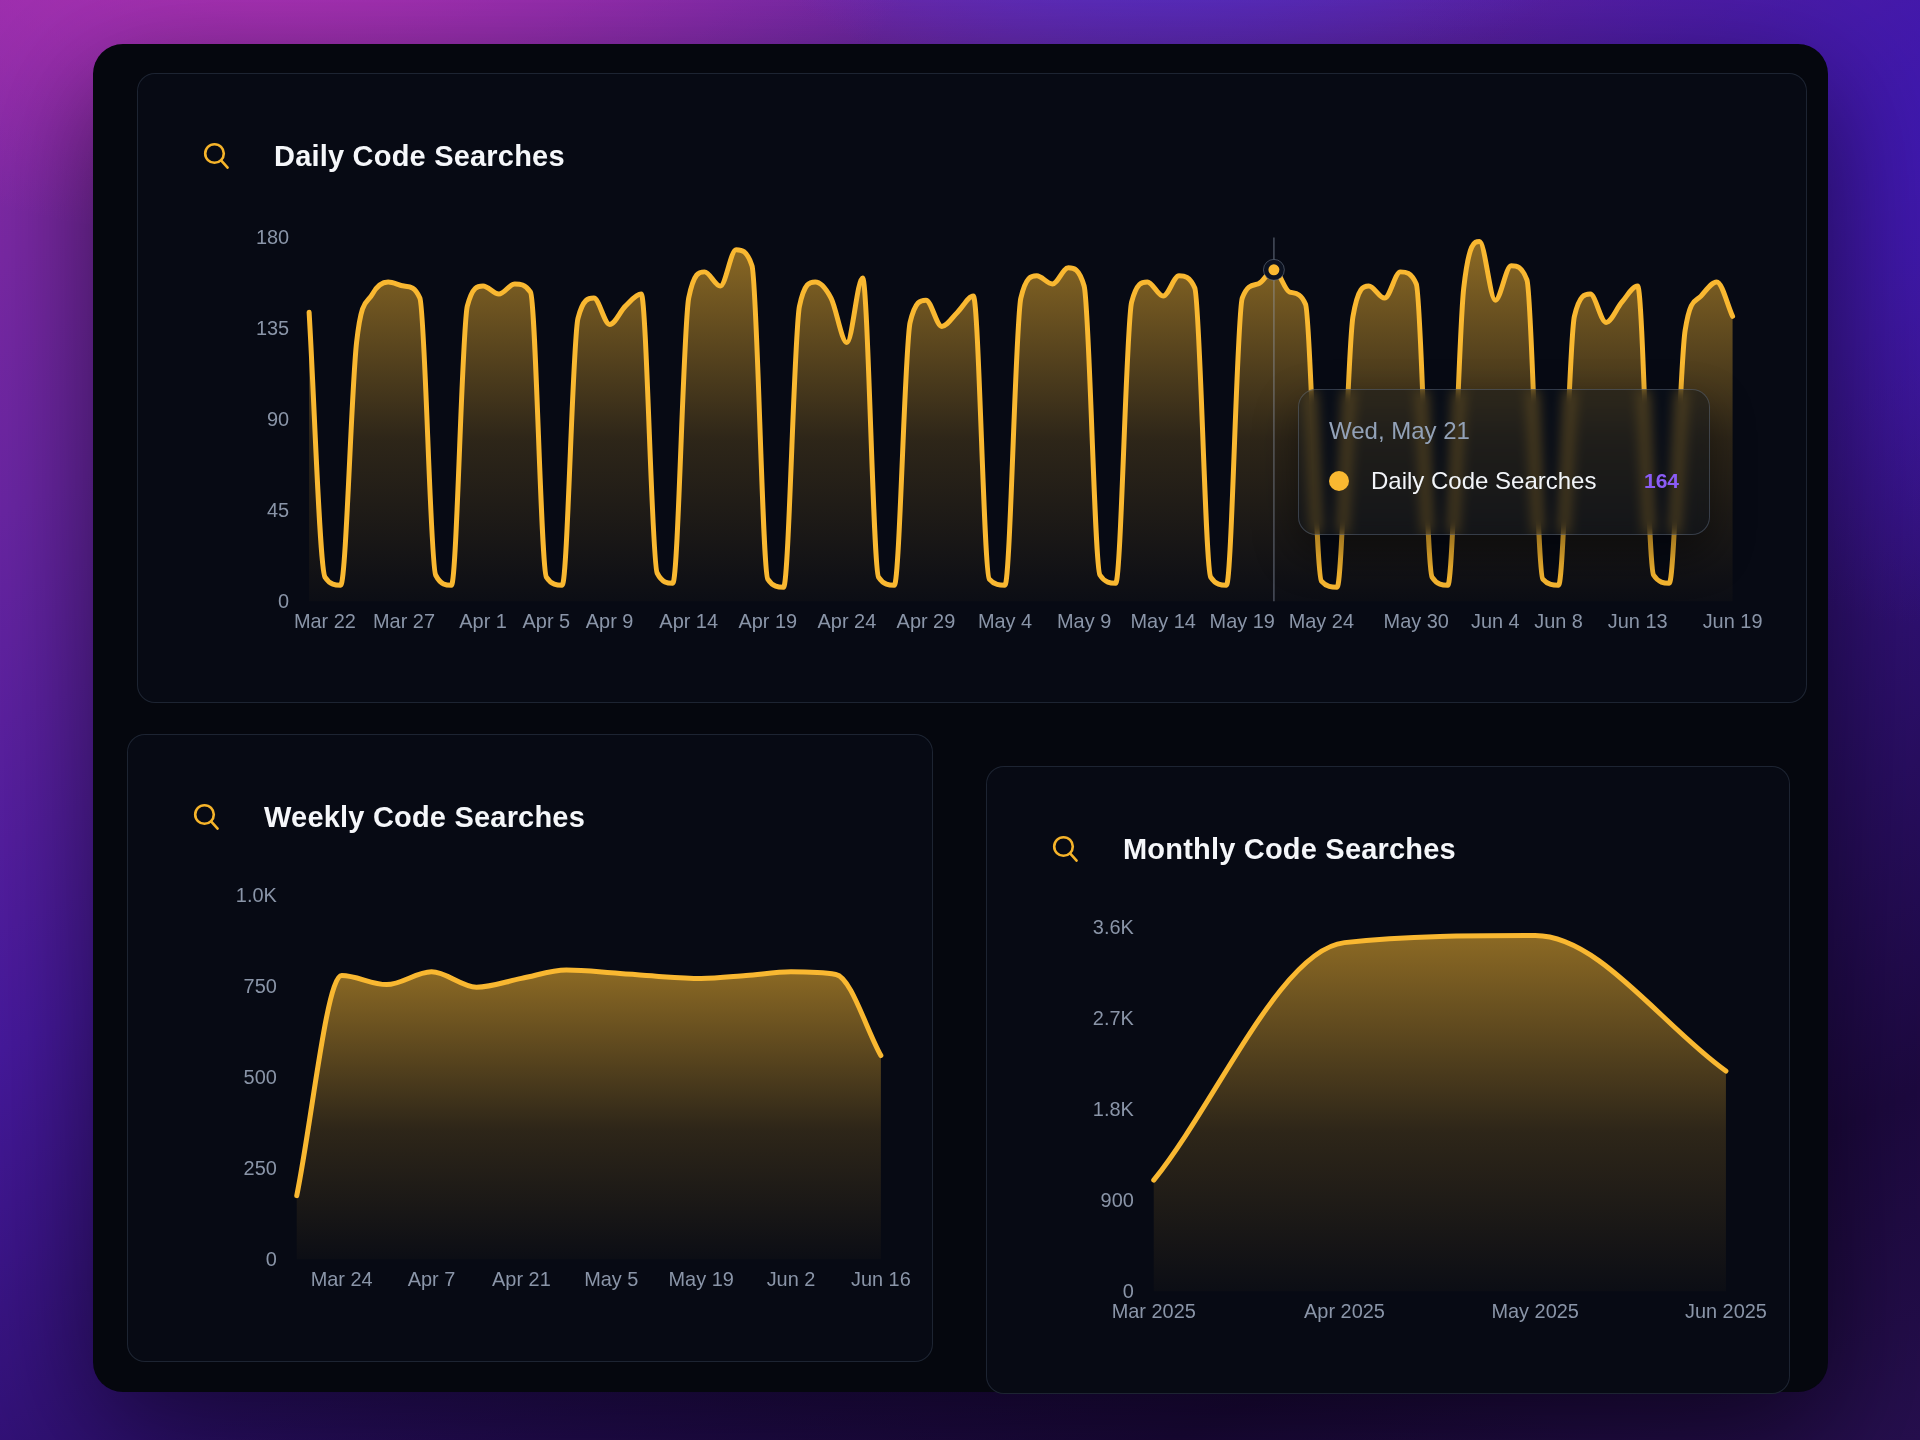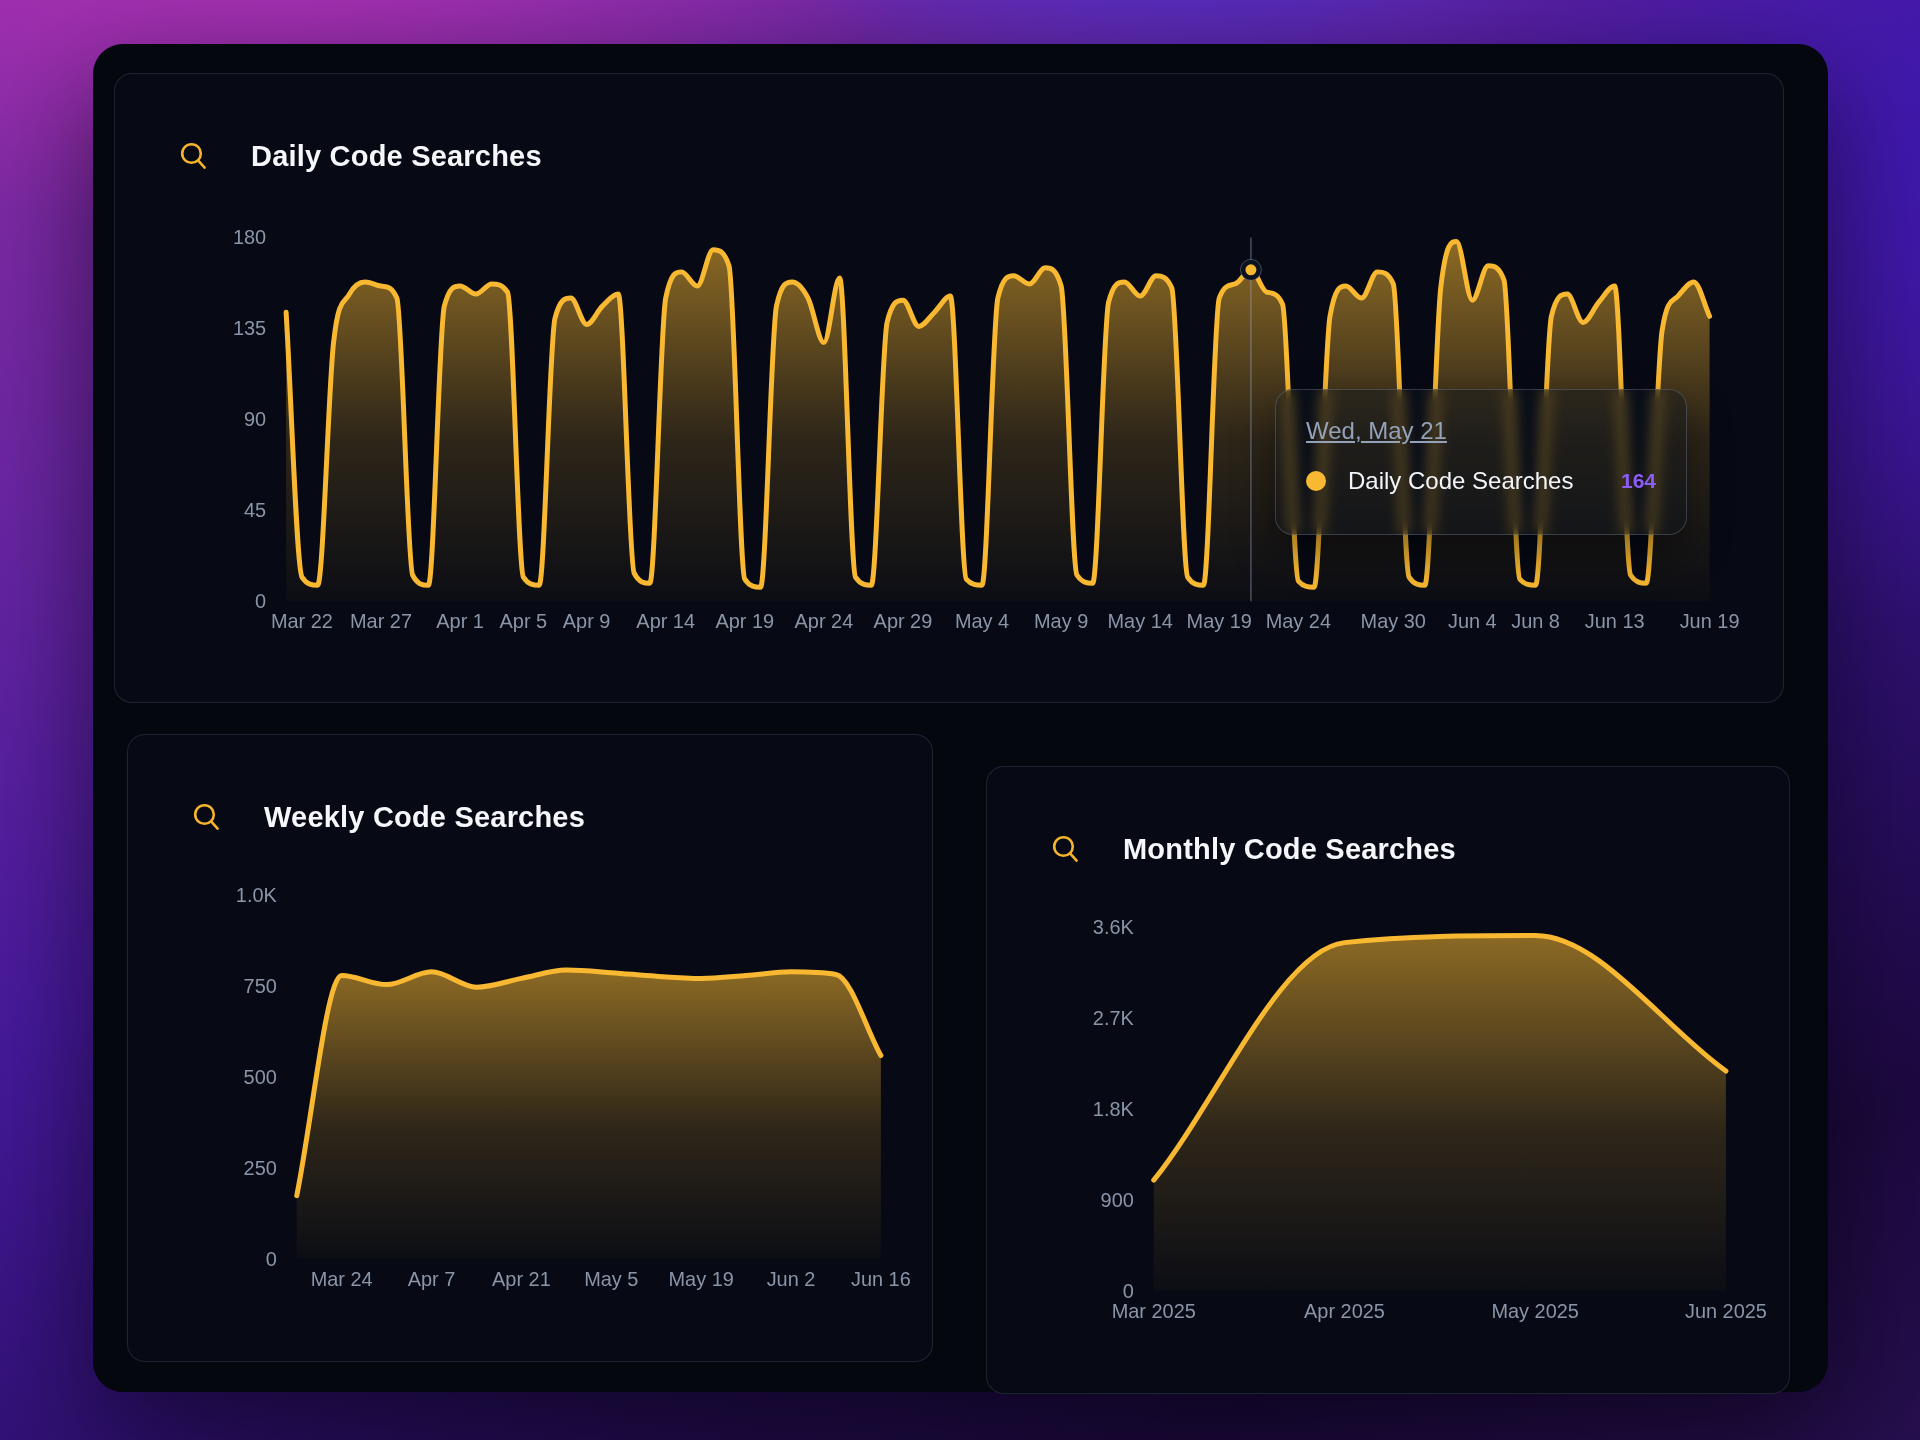--- a/index.html
+++ b/index.html
@@ -15,21 +15,21 @@
   }
   .window{
     position:absolute;left:93px;top:44px;width:1735px;height:1348px;
     background:#05070E;border-radius:30px;
     box-shadow:0 40px 120px rgba(0,0,0,0.55);
   }
   .card{
     position:absolute;background:#070A14;
     border:1px solid rgba(84,100,124,0.30);border-radius:18px;
   }
-  .card-daily{left:21px;top:29px;width:1670px;height:630px;}
+  .card-daily{left:44px;top:29px;width:1670px;height:630px;}
   .card-weekly{left:34px;top:690px;width:806px;height:628px;}
   .card-monthly{left:893px;top:690px;width:804px;height:628px;margin-top:32px;}
   .card-header{
     position:absolute;left:64px;top:64px;height:36px;
     display:flex;align-items:center;gap:42px;z-index:3;
   }
   .search-icon{width:30px;height:30px;flex:0 0 30px;}
   .card-title{
     margin:0;font-size:29px;font-weight:700;color:#F5F7FA;
     letter-spacing:0.2px;line-height:36px;
@@ -38,21 +38,21 @@
   .tick{font-family:"Liberation Sans",sans-serif;font-size:20px;fill:#8A95A8;}
   .tooltip{
     position:absolute;left:1160px;top:315px;width:412px;height:146px;
     border-radius:18px;background:rgba(13,18,29,0.42);
     border:1px solid rgba(148,170,200,0.28);
     backdrop-filter:blur(7px);-webkit-backdrop-filter:blur(7px);
     box-shadow:0 18px 44px rgba(0,0,0,0.45);
     padding:27px 30px 0 30px;display:flex;flex-direction:column;gap:21px;
     z-index:5;
   }
-  .tooltip-date{font-size:24px;color:#93A2B8;line-height:28px;text-decoration:underline;}
+  .tooltip-date{font-size:24px;color:#93A2B8;line-height:28px;}
   .tooltip-row{display:flex;align-items:center;gap:22px;}
   .tooltip-dot{width:20px;height:20px;border-radius:50%;background:#F9B831;flex:0 0 20px;}
   .tooltip-series{font-size:24px;color:#F2F5F9;line-height:30px;}
   .tooltip-value{font-size:21px;font-weight:700;color:#8b5cf6;margin-left:auto;line-height:30px;}
 </style>
 </head>
 <body>
 
 <div class="window">
 

